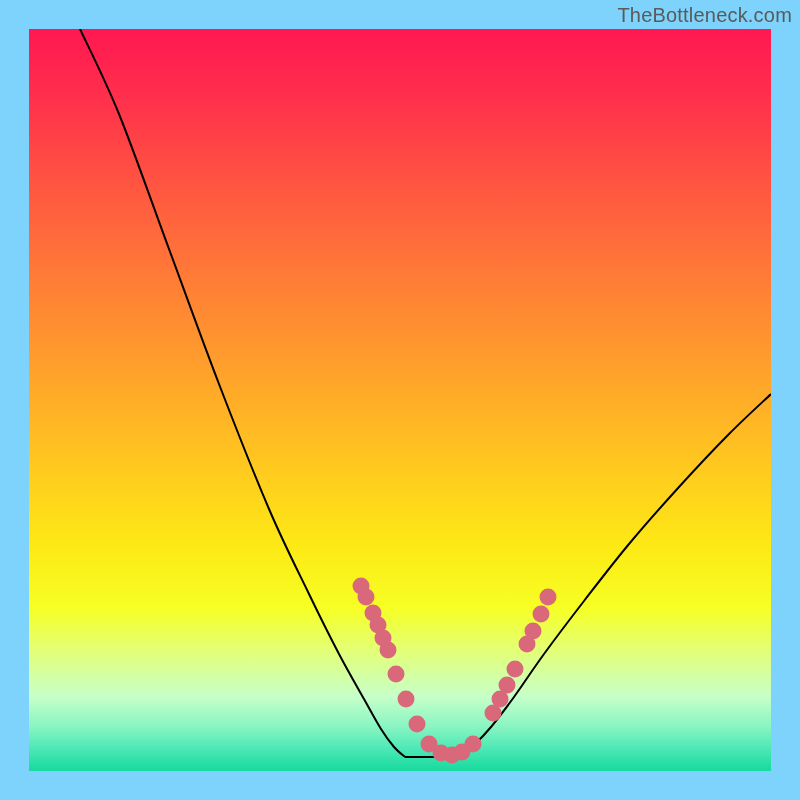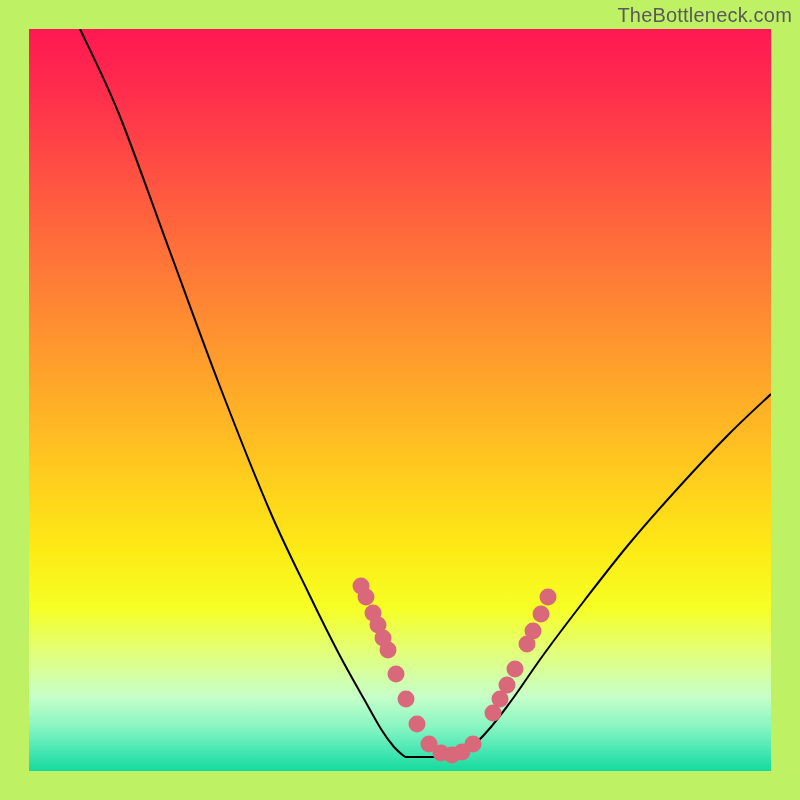--- a/index.html
+++ b/index.html
@@ -8,21 +8,21 @@
     width: 800px;
     height: 800px;
     overflow: hidden;
     background: #000;
     font-family: Arial, Helvetica, sans-serif;
   }
   .frame {
     position: absolute;
     top: 0; left: 0;
     width: 800px; height: 800px;
-    background: #bef264;
+    background: #7dd3fc;
   }
   .plot-area {
     position: absolute;
     top: 29px;
     left: 29px;
     width: 742px;
     height: 742px;
     overflow: hidden;
   }
   .gradient-bg {

